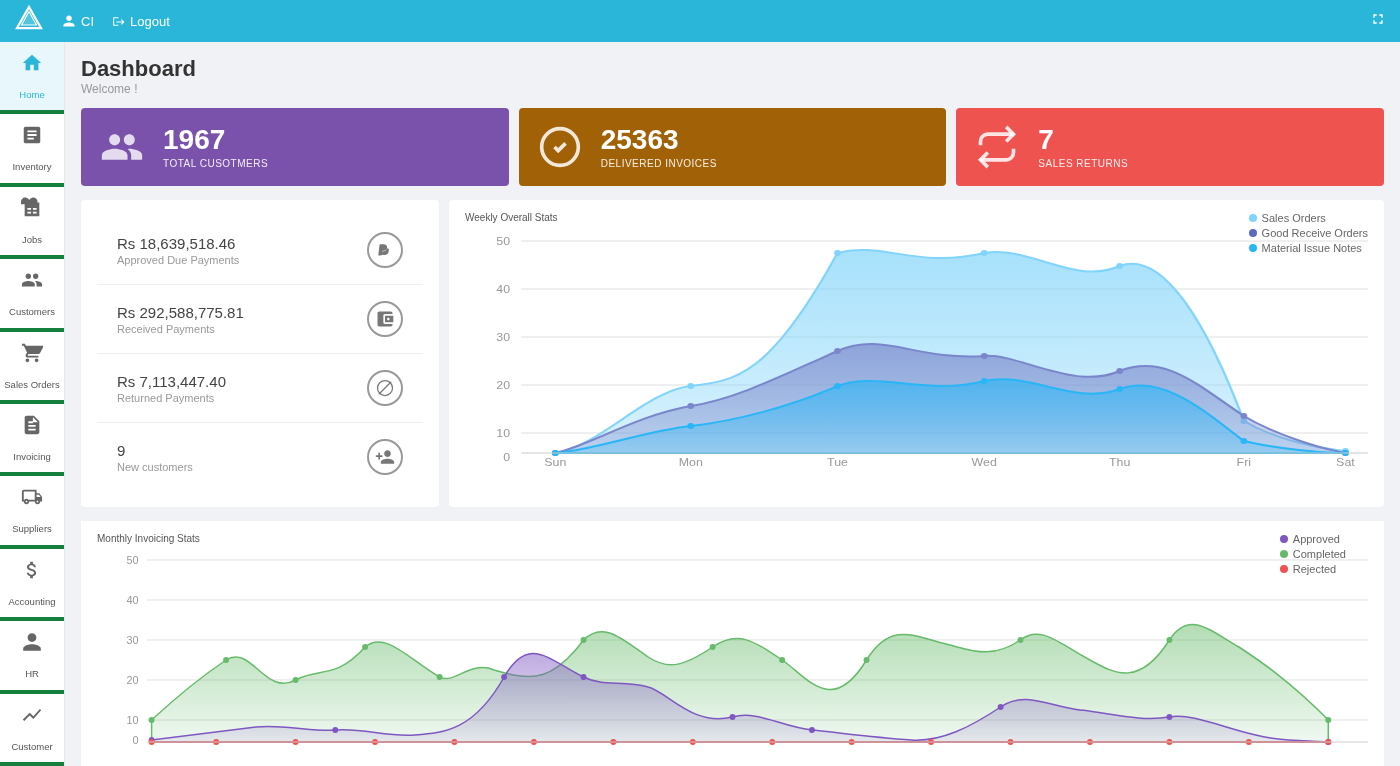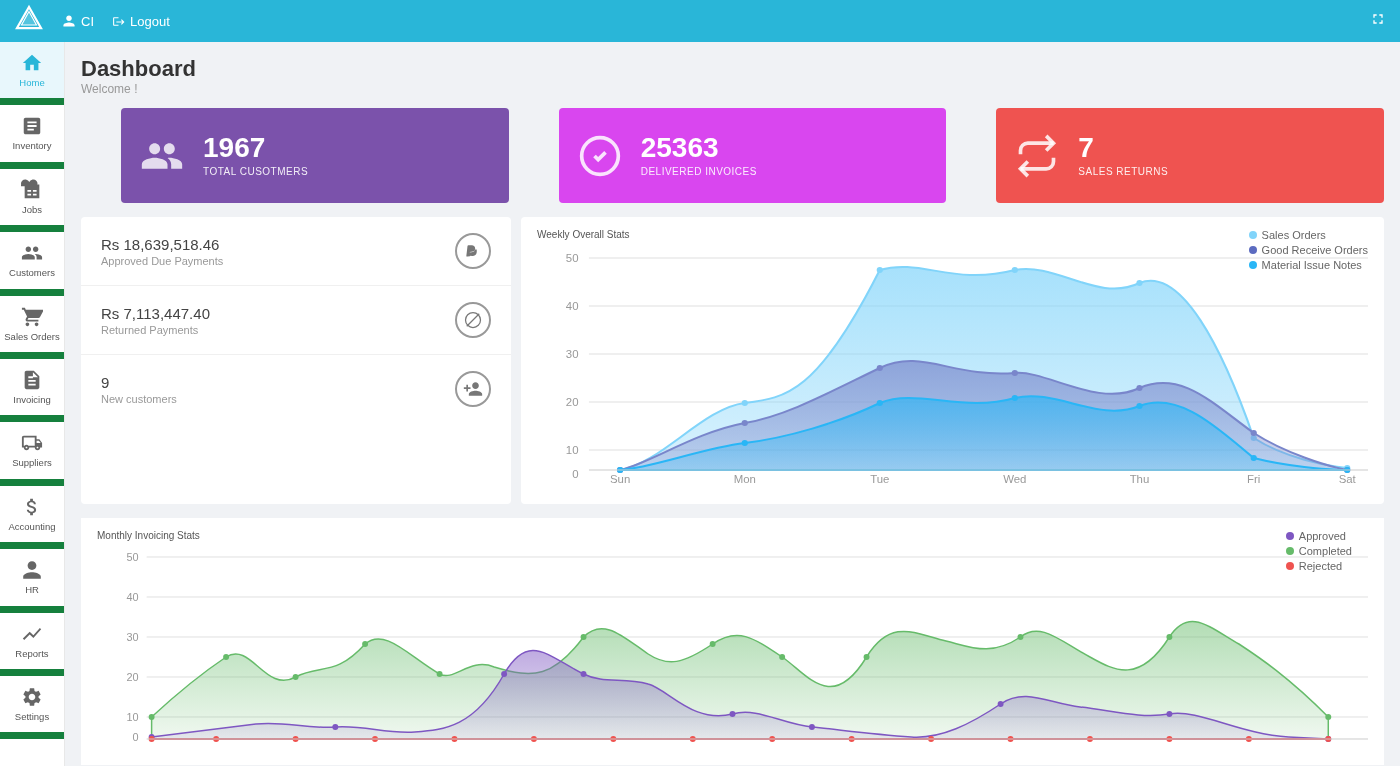--- a/index.html
+++ b/index.html
@@ -39,22 +39,22 @@
     .sidebar-item {
       display: flex;
       flex-direction: column;
       align-items: center;
       justify-content: center;
       width: 100%;
       padding: 10px 4px;
       cursor: pointer;
       color: #555;
       font-size: 10px;
-      gap: 3px;
-      border-bottom: 7px solid #15803d;
+      gap: 15px;
+      border-bottom: 4px solid #15803d;
     }
     .sidebar-item.active { background: #e8f7fc; color: #29b6d8; }
     .sidebar-item svg { width: 22px; height: 22px; }
     .sidebar-label { font-size: 9.5px; text-align: center; line-height: 1.2; }
 
     
     .content { flex: 1; overflow-y: auto; padding: 14px 16px; }
 
     
     .page-header { margin-bottom: 12px; }
@@ -62,45 +62,44 @@
     .page-subtitle { font-size: 12px; color: #999; }
 
     
     .stat-cards { display: flex; gap: 10px; margin-bottom: 14px; }
     .stat-card {
       flex: 1;
       border-radius: 4px;
       display: flex;
       align-items: center;
       padding: 0 16px;
-      height: 95px;
+      height: 78px;
       gap: 16px;
-      margin-left: 40px;
     }
     .stat-card.purple { background: #7b52ab; }
-    .stat-card.teal { background: #d946ef; }
+    .stat-card.teal { background: #a16207; }
     .stat-card.red { background: #ef5350; }
     .stat-card.date { background: #29b6d8; padding: 0; overflow: hidden; }
     .stat-card-icon { width: 50px; height: 50px; display: flex; align-items: center; justify-content: center; }
     .stat-card-icon svg { width: 44px; height: 44px; }
     .stat-card-info { color: white; }
     .stat-card-number { font-size: 28px; font-weight: 600; line-height: 1; }
     .stat-card-label { font-size: 10px; letter-spacing: 0.5px; margin-top: 4px; opacity: 0.9; }
     .date-card { display: flex; height: 78px; }
     .date-day-col { background: #4dd0e1; width: 80px; display: flex; flex-direction: column; align-items: center; justify-content: center; color: white; }
     .date-month { font-size: 12px; }
     .date-num { font-size: 38px; font-weight: 700; line-height: 1; }
     .date-time-col { display: flex; flex-direction: column; align-items: center; justify-content: center; padding: 0 16px; color: white; }
     .date-weekday { font-size: 12px; font-weight: 600; letter-spacing: 1px; }
     .date-time { font-size: 28px; font-weight: 300; }
     .date-time span { font-size: 13px; }
 
     
     .two-col { display: flex; gap: 10px; margin-bottom: 14px; }
-    .left-panel { width: 430px; flex-shrink: 0; background: white; border-radius: 4px; padding: 0; }
+    .left-panel { width: 358px; flex-shrink: 0; background: white; border-radius: 4px; padding: 16px; }
     .right-panel { flex: 1; background: white; border-radius: 4px; padding: 12px 16px; }
 
     
     .payment-row {
       display: flex;
       align-items: center;
       justify-content: space-between;
       padding: 16px 20px;
       border-bottom: 1px solid #f0f0f0;
     }
@@ -216,21 +215,21 @@
       <svg viewBox="0 0 24 24" fill="#666">
           <path d="M12 12c2.7 0 4.8-2.1 4.8-4.8S14.7 2.4 12 2.4 7.2 4.5 7.2 7.2 9.3 12 12 12zm0 2.4c-3.2 0-9.6 1.6-9.6 4.8v2.4h19.2v-2.4c0-3.2-6.4-4.8-9.6-4.8z"></path>
         </svg>
       <span class="sidebar-label">HR</span>
     </div>
 
     <div class="sidebar-item">
       <svg viewBox="0 0 24 24" fill="#666">
           <path d="M3.5 18.49l6-6.01 4 4L22 6.92l-1.41-1.41-7.09 7.97-4-4L2 16.99z"></path>
         </svg>
-      <span class="sidebar-label">Reports</span>
+      <span class="sidebar-label">Customer</span>
     </div>
 
     <div class="sidebar-item">
       <svg viewBox="0 0 24 24" fill="#666">
           <path d="M19.14,12.94c0.04-0.3,0.06-0.61,0.06-0.94c0-0.32-0.02-0.64-0.07-0.94l2.03-1.58c0.18-0.14,0.23-0.41,0.12-0.61 l-1.92-3.32c-0.12-0.22-0.37-0.29-0.59-0.22l-2.39,0.96c-0.5-0.38-1.03-0.7-1.62-0.94L14.4,2.81c-0.04-0.24-0.24-0.41-0.48-0.41 h-3.84c-0.24,0-0.43,0.17-0.47,0.41L9.25,5.35C8.66,5.59,8.12,5.92,7.63,6.29L5.24,5.33c-0.22-0.08-0.47,0-0.59,0.22L2.74,8.87 C2.62,9.08,2.66,9.34,2.86,9.48l2.03,1.58C4.84,11.36,4.8,11.69,4.8,12s0.02,0.64,0.07,0.94l-2.03,1.58 c-0.18,0.14-0.23,0.41-0.12,0.61l1.92,3.32c0.12,0.22,0.37,0.29,0.59,0.22l2.39-0.96c0.5,0.38,1.03,0.7,1.62,0.94l0.36,2.54 c0.05,0.24,0.24,0.41,0.48,0.41h3.84c0.24,0,0.44-0.17,0.47-0.41l0.36-2.54c0.59-0.24,1.13-0.56,1.62-0.94l2.39,0.96 c0.22,0.08,0.47,0,0.59-0.22l1.92-3.32c0.12-0.22,0.07-0.47-0.12-0.61L19.14,12.94z M12,15.6c-1.98,0-3.6-1.62-3.6-3.6 s1.62-3.6,3.6-3.6s3.6,1.62,3.6,3.6S13.98,15.6,12,15.6z"></path>
         </svg>
       <span class="sidebar-label">Settings</span>
     </div>
   </div>
 
@@ -294,20 +293,31 @@
             <div class="payment-amount">Rs 18,639,518.46</div>
             <div class="payment-label">Approved Due Payments</div>
           </div>
           <div class="payment-icon">
             <svg viewBox="0 0 24 24" fill="#777" width="20" height="20">
                 <path d="M7.144 19.532l1.049-5.751c.11-.605.691-1.002 1.306-.948 2.49.214 4.498-.358 5.044-3.228.552-2.926-1.88-4.572-4.478-4.572H6.384c-.48 0-.89.347-.97.82L3.997 17.987c-.064.35.21.669.568.669h2.005c.34 0 .635-.248.69-.587zm7.289-9.183c-.549 2.909-2.556 3.48-5.044 3.228a1.228 1.228 0 00-1.306.948l-.648 3.551c-.055.34.35.59.637.371l.638-.487c.25-.192.575-.254.875-.162 1.78.545 3.765.35 5.25-.875 1.396-1.155 2.07-3.035 1.598-6.574z"></path>
               </svg>
           </div>
         </div>
 
+        <div class="payment-row">
+          <div>
+            <div class="payment-amount">Rs 292,588,775.81</div>
+            <div class="payment-label">Received Payments</div>
+          </div>
+          <div class="payment-icon">
+            <svg viewBox="0 0 24 24" fill="#777" width="20" height="20">
+                <path d="M21 18v1c0 1.1-.9 2-2 2H5c-1.11 0-2-.9-2-2V5c0-1.1.89-2 2-2h14c1.1 0 2 .9 2 2v1h-9c-1.11 0-2 .9-2 2v8c0 1.1.89 2 2 2h9zm-9-2h10V8H12v8zm4-2.5c-.83 0-1.5-.67-1.5-1.5s.67-1.5 1.5-1.5 1.5.67 1.5 1.5-.67 1.5-1.5 1.5z"></path>
+              </svg>
+          </div>
+        </div>
 
         <div class="payment-row">
           <div>
             <div class="payment-amount">Rs 7,113,447.40</div>
             <div class="payment-label">Returned Payments</div>
           </div>
           <div class="payment-icon">
             <svg viewBox="0 0 24 24" fill="none" stroke="#777" stroke-width="1.5" width="20" height="20">
                 <circle cx="12" cy="12" r="9"></circle>
                 <line x1="4.5" y1="19.5" x2="19.5" y2="4.5"></line>
@@ -414,21 +424,21 @@
 
             <line x1="50" y1="222" x2="800" y2="222" stroke="#ccc" stroke-width="1"></line>
           </svg>
         </div>
       </div>
     </div>
 
     <div class="bottom-chart">
       <div style="position:relative;">
         <div class="chart-title">Monthly Invoicing Stats</div>
-        <div style="position:absolute;right:16px;top:0;font-size:11px;color:#666;">
+        <div style="position:absolute;right:22px;top:0;font-size:11px;color:#666;">
           <div class="legend-item">
             <div class="legend-dot" style="background:#7e57c2;"></div>
             <span>Approved</span>
           </div>
           <div class="legend-item">
             <div class="legend-dot" style="background:#66bb6a;"></div>
             <span>Completed</span>
           </div>
           <div class="legend-item">
             <div class="legend-dot" style="background:#ef5350;"></div>

